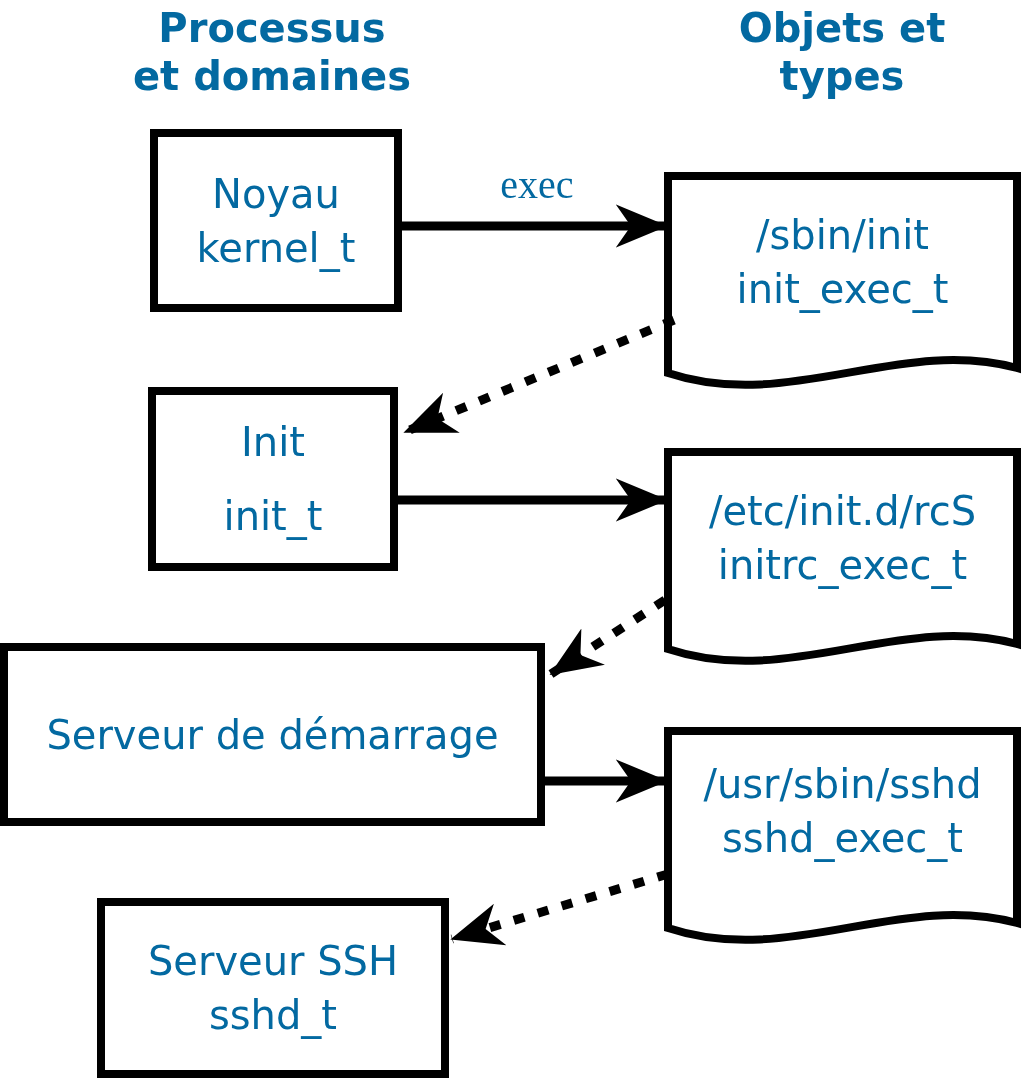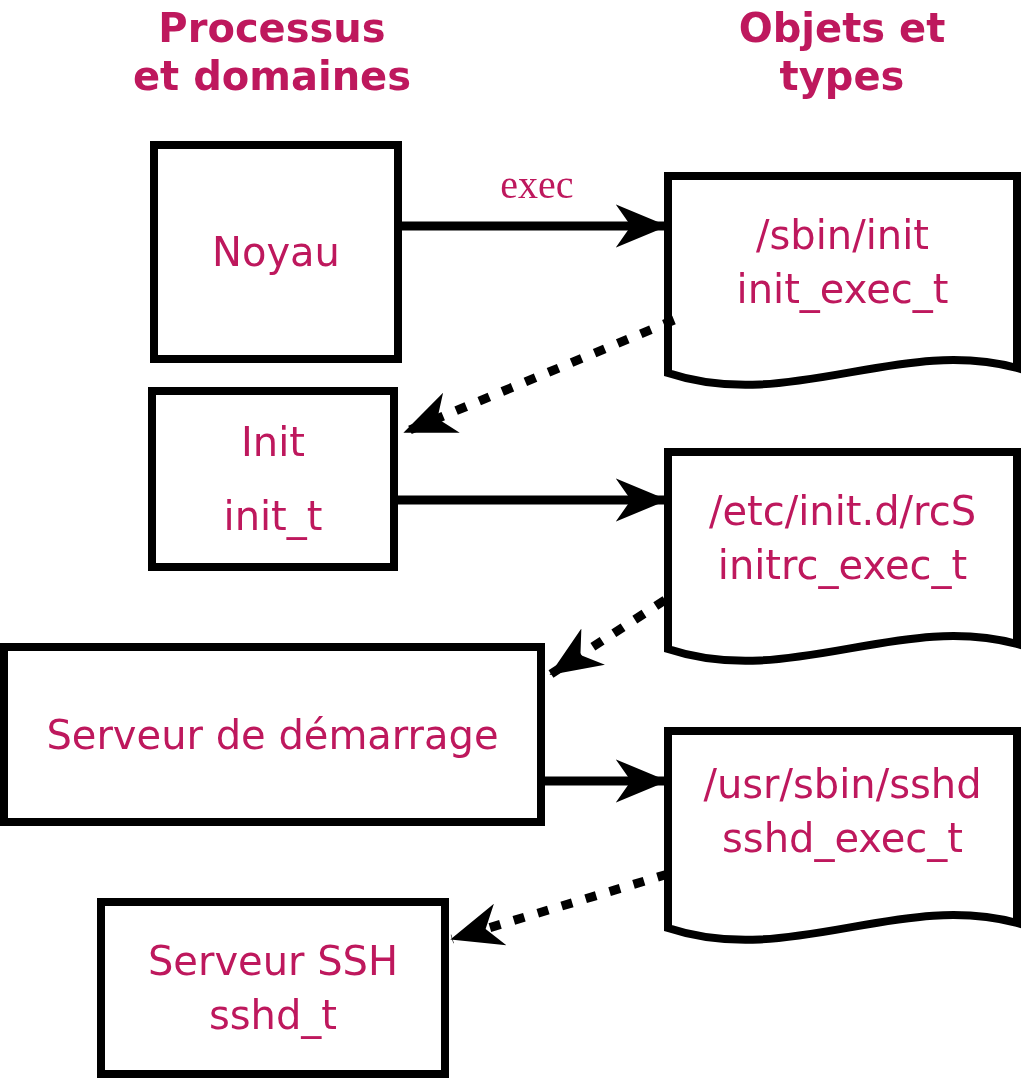--- a/index.html
+++ b/index.html
@@ -2,21 +2,21 @@
 <html><head>
 <meta charset="utf-8">
 <style>
   html, body { margin: 0; padding: 0; background: #ffffff; }
   .canvas {
     position: relative;
     width: 1024px;
     height: 1084px;
     background: #ffffff;
     font-family: "DejaVu Sans", sans-serif;
-    color: #be185d;
+    color: #0369a1;
     overflow: hidden;
   }
   .layer-svg { position: absolute; left: 0; top: 0; z-index: 1; }
 
   .col-header {
     position: absolute;
     top: 4px;
     z-index: 3;
     font-size: 40px;
     font-weight: bold;
@@ -34,21 +34,21 @@
     border: 8px solid #000000;
     background: #ffffff;
     display: flex;
     flex-direction: column;
     align-items: center;
     justify-content: center;
     font-size: 40px;
     line-height: 54px;
     text-align: center;
   }
-  #pbox-0 { left: 150px; top: 129px; width: 252px; height: 222px; margin-top: 12px; }
+  #pbox-0 { left: 150px; top: 129px; width: 252px; height: 183px; }
   #pbox-1 { left: 148px; top: 387px; width: 250px; height: 184px; gap: 20px; }
   #pbox-2 { left: 0px;   top: 643px; width: 545px; height: 183px; }
   #pbox-3 { left: 97px;  top: 898px; width: 352px; height: 180px; }
 
   .dtext {
     position: absolute;
     z-index: 2;
     left: 676px;
     width: 333px;
     height: 160px;
@@ -101,20 +101,21 @@
     <line x1="668" y1="874" x2="452" y2="939" stroke="#000000" stroke-width="9" stroke-dasharray="11 14" marker-end="url(#ah)"></line>
   </svg>
 
   <div class="col-header" id="hdr-left">Processus
 et domaines</div>
   <div class="col-header" id="hdr-right">Objets et
 types</div>
 
   <div class="pbox" id="pbox-0">
     <div>Noyau</div>
+    <div>kernel_t</div>
   </div>
   <div class="pbox" id="pbox-1">
     <div>Init</div>
     <div>init_t</div>
   </div>
   <div class="pbox" id="pbox-2">
     <div>Serveur de démarrage</div>
   </div>
   <div class="pbox" id="pbox-3">
     <div>Serveur SSH</div>

